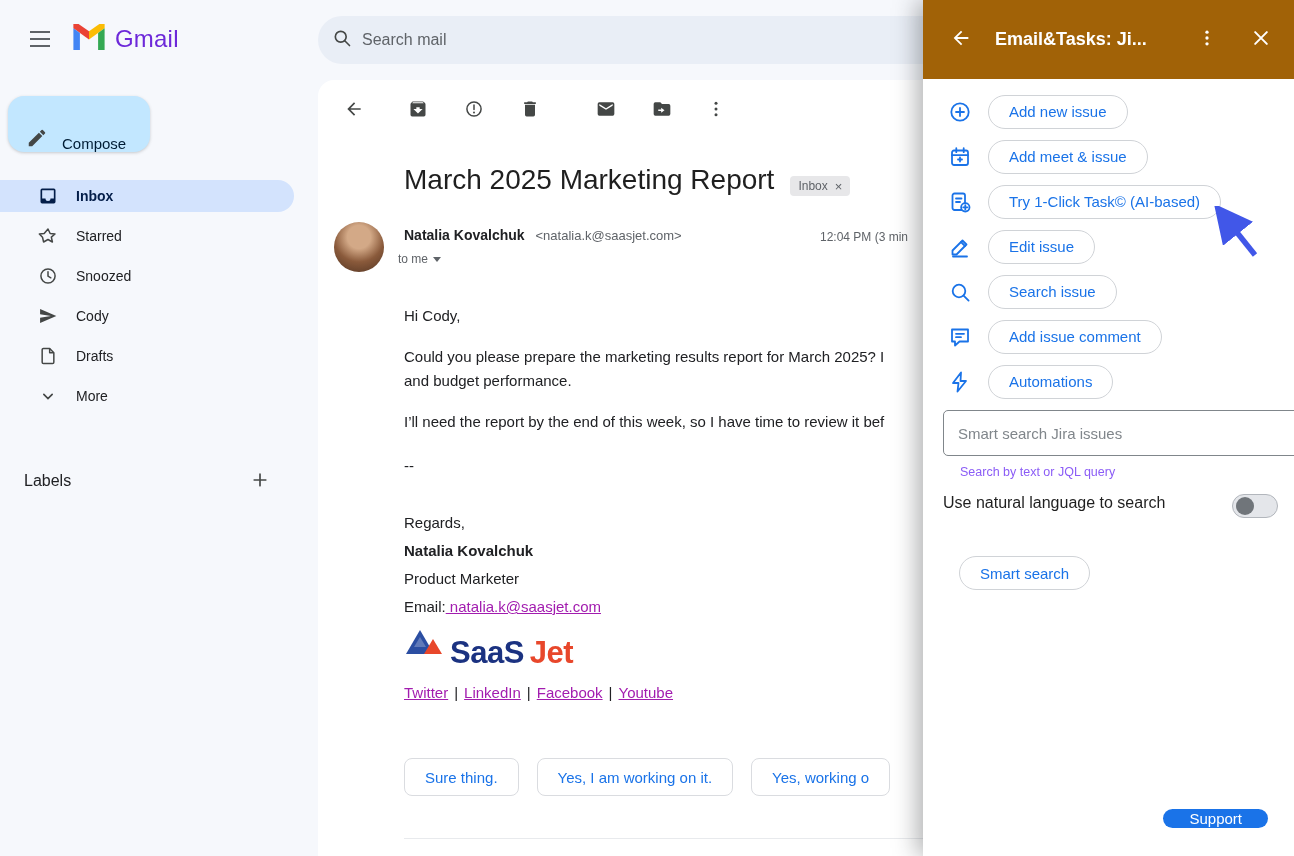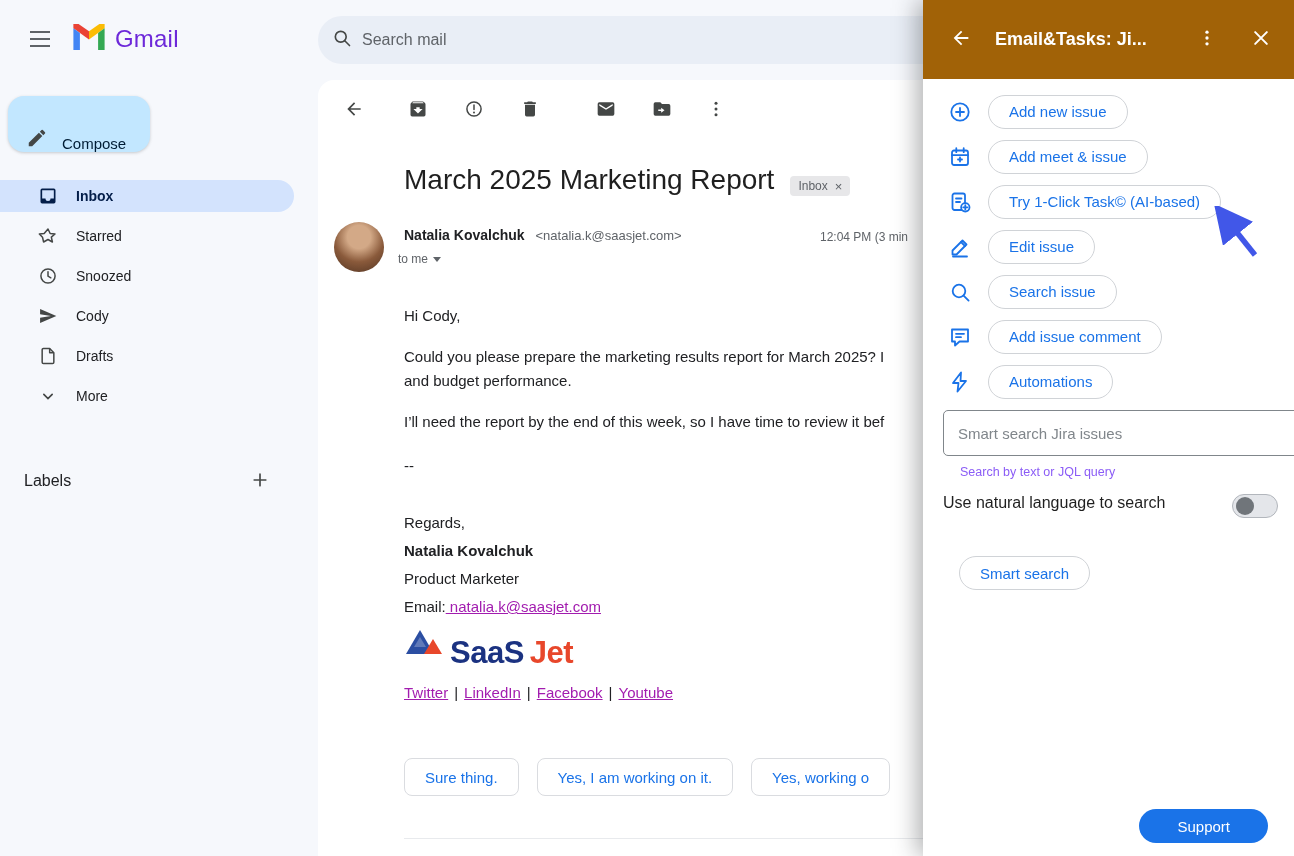--- a/index.html
+++ b/index.html
@@ -81,21 +81,21 @@
   .picon { width:24px; height:24px; display:flex; align-items:center; justify-content:center; }
   .pill { display:inline-flex; align-items:center; height:34px; margin-left:16px; padding:0 20px; background:#fff; border:1px solid #d0d3d7; border-radius:17px; color:#1a73e8; font-size:15px; white-space:nowrap; }
   .smart-input { position:absolute; left:20px; top:410px; width:359px; height:46px; border:1px solid #80868b; border-radius:5px; padding:5px 14px; font-size:15px; color:#202124; outline:none; background:#fff; }
   .smart-input::placeholder { color:#80868b; }
   .hint { position:absolute; left:37px; top:465px; font-size:12.5px; color:#8b5cf6; }
   .nl-row { position:absolute; left:20px; top:494px; width:335px; display:flex; align-items:flex-start; justify-content:space-between; }
   .nl-label { font-size:16px; color:#1f1f1f; }
   .toggle { position:relative; width:46px; height:24px; border-radius:12px; background:#e4e6ea; border:1px solid #b2b6bc; cursor:pointer; }
   .toggle .knob { position:absolute; left:3px; top:2px; width:18px; height:18px; border-radius:50%; background:#70757a; }
   .smart-search-btn { position:absolute; left:20px; top:556px; }
-  .support-btn { position:absolute; right:26px; top:809px; height:34px; padding:0 38px; border:0; border-radius:17px; background:#1a73e8; color:#fff; font-size:15px; font-weight:500; display:flex; align-items:center; }
+  .support-btn { position:absolute; right:26px; top:809px; height:19px; padding:0 26px; border:0; border-radius:17px; background:#1a73e8; color:#fff; font-size:15px; font-weight:500; display:flex; align-items:center; }
 
   .annot-arrow { position:absolute; left:1214px; top:206px; z-index:30; pointer-events:none; }
 </style>
 </head>
 <body>
 
 <div class="topbar">
   <button class="hamburger-btn">
     <span>
       <svg width="20" height="16" viewBox="0 0 20 16">

